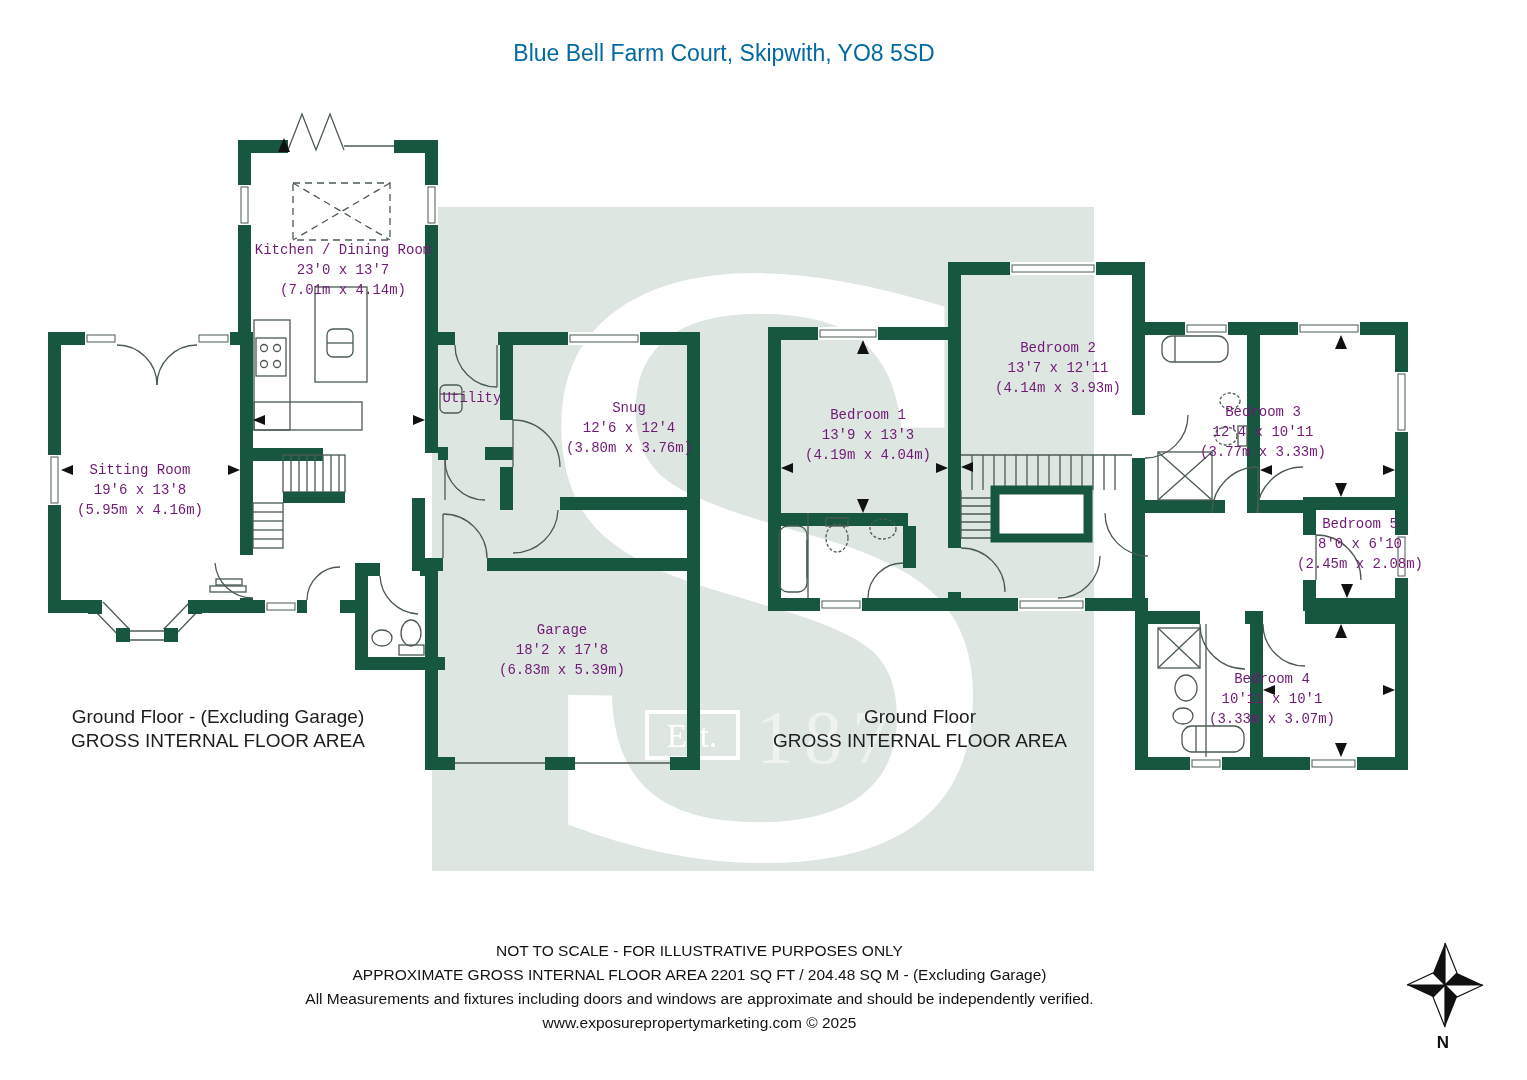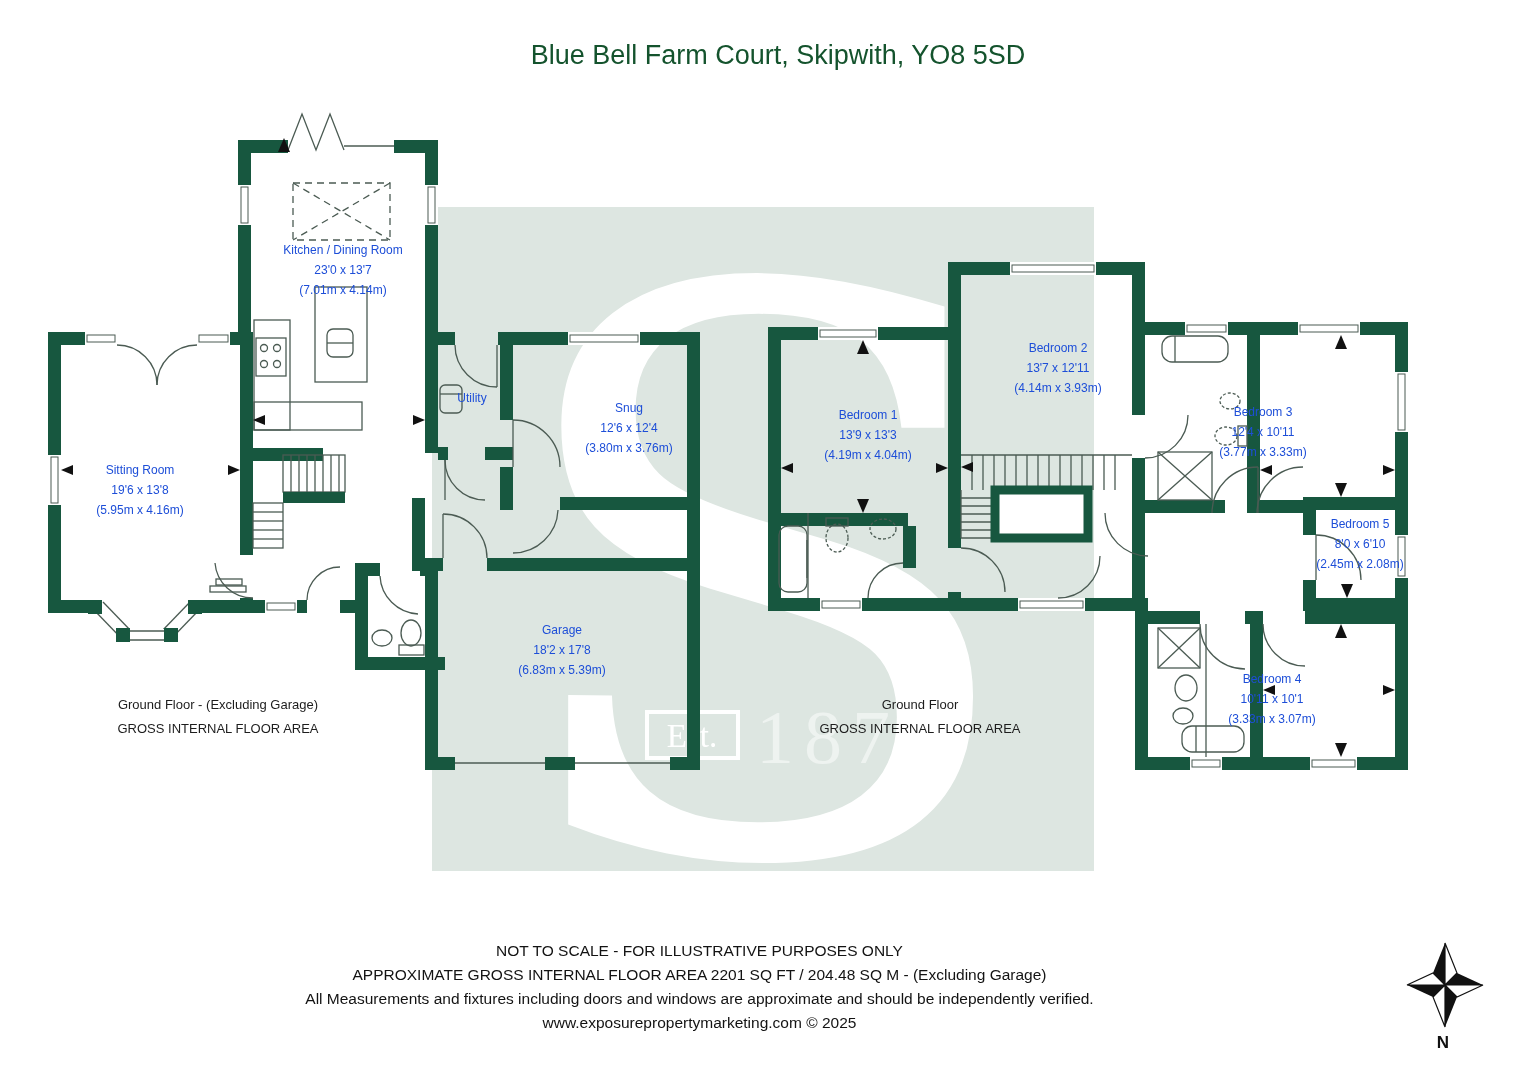--- a/index.html
+++ b/index.html
@@ -1,30 +1,30 @@
 <!DOCTYPE html>
 <html style="--c-wall: #17573F; --c-watermark_bg: #DDE6E1; --c-line: #4B5B53; --c-text: #1C1C1C;"><head>
 <meta charset="utf-8">
 <style>
   html,body{margin:0;padding:0;background:#fff;}
   .page{position:relative;width:1527px;height:1080px;background:#fff;overflow:hidden;
         font-family:"Liberation Sans",sans-serif;color:var(--c-text,#1c1c1c);}
-  .title{position:absolute;left:778px;top:40px;transform:translateX(-50%);
-         font-size:27px;white-space:nowrap;color:#14532d;}
+  .title{position:absolute;left:724px;top:40px;transform:translateX(-50%);
+         font-size:23px;white-space:nowrap;color:#0369a1;}
   svg{position:absolute;left:0;top:0;}
   .w{fill:var(--c-wall,#17573F);}
   .wh{fill:#ffffff;}
   .wn{fill:#ffffff;stroke:var(--c-line,#4B5B53);stroke-width:1;}
   .ln{fill:none;stroke:var(--c-line,#4B5B53);stroke-width:1.3;}
   .lnd{fill:none;stroke:var(--c-line,#4B5B53);stroke-width:1.3;stroke-dasharray:7 5;}
   .blk{fill:#111111;}
   .room-label{position:absolute;transform:translateX(-50%);text-align:center;
-              font-size:12px;line-height:20px;white-space:nowrap;color:#1d4ed8;}
+              font-size:14px;line-height:20px;white-space:nowrap;color:#701a75;font-family:Liberation Mono, monospace;}
   .floor-label{position:absolute;transform:translateX(-50%);text-align:center;
-               font-size:13px;line-height:23.5px;white-space:nowrap;color:#1d1d1d;}
+               font-size:19px;line-height:23.5px;white-space:nowrap;color:#1d1d1d;margin-top:12px;}
   .footer{position:absolute;left:0;top:939px;width:1399px;text-align:center;
           font-size:15.5px;line-height:24px;color:#131313;}
   .wm-letter{font-family:"DejaVu Serif","Liberation Serif",serif;fill:#ffffff;}
   .wm-est{font-family:"Liberation Serif",serif;fill:#ffffff;}
   .wm-year{font-family:"Liberation Serif",serif;fill:rgba(255,255,255,0.5);letter-spacing:10px;}
   .compass-n{font-size:17px;font-weight:bold;fill:#111;}
 </style>
 </head>
 <body>
 

